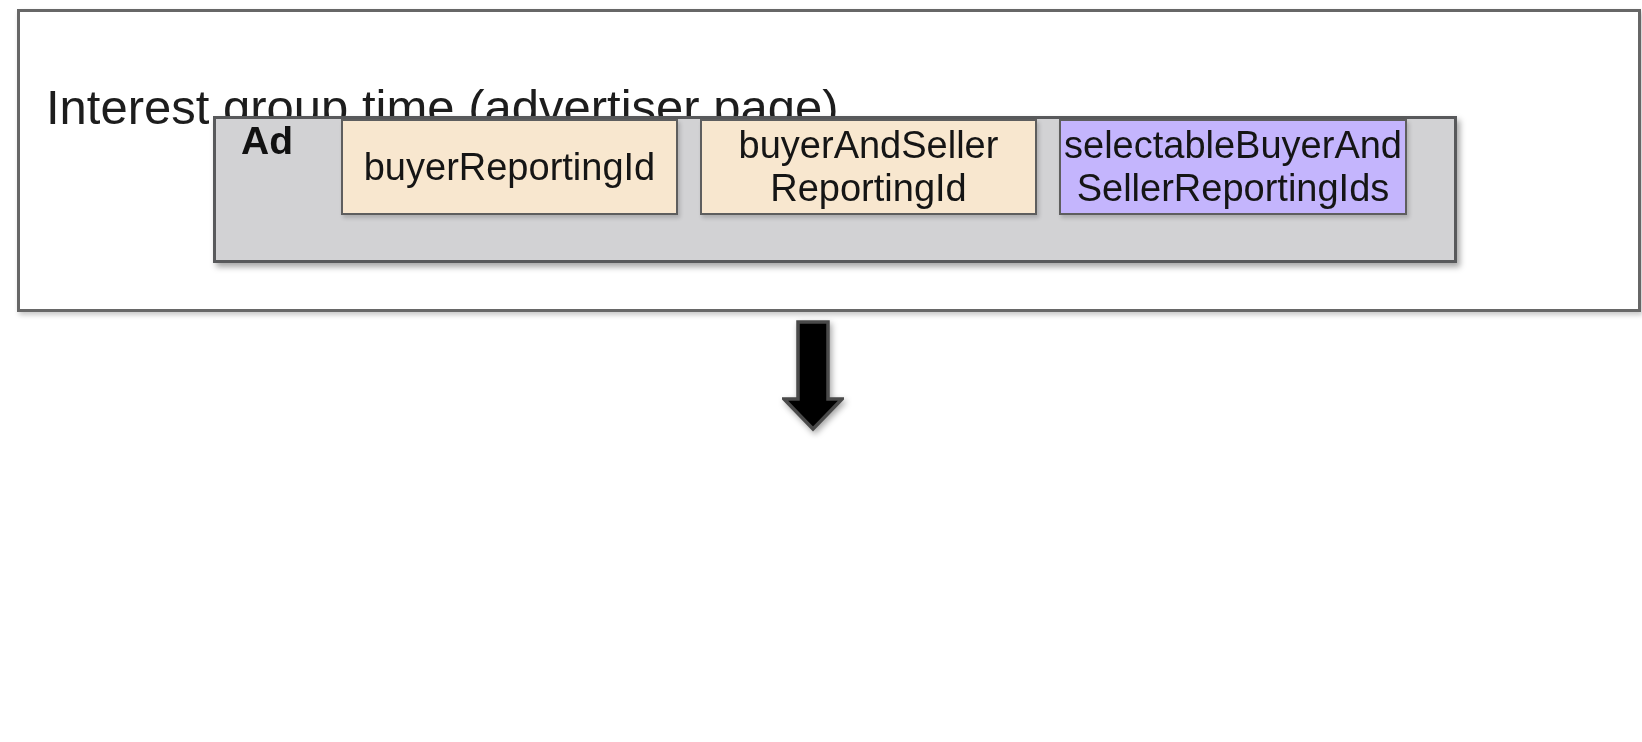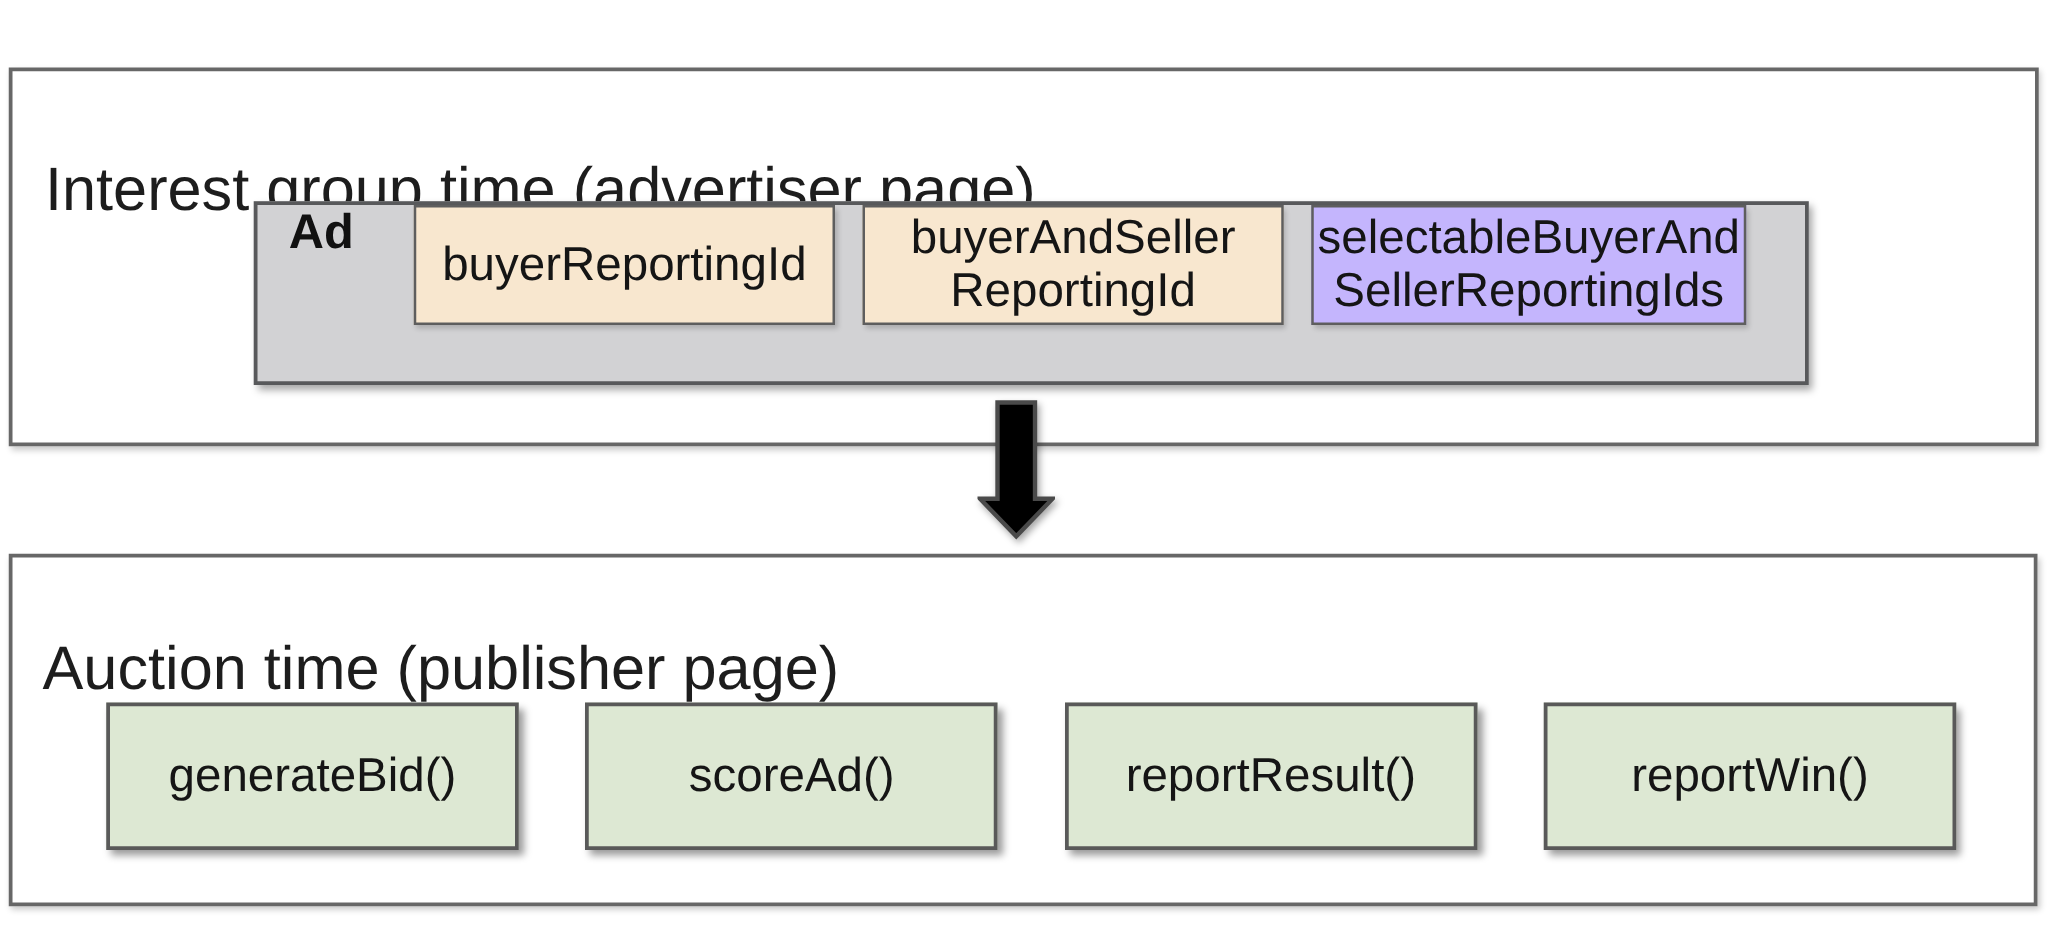--- a/index.html
+++ b/index.html
@@ -15,21 +15,21 @@
     overflow: hidden;
   }
 
   
   .panel {
     position: absolute;
     background: #ffffff;
     border: 3px solid #676767;
     box-shadow: 2px 3px 5px rgba(0,0,0,0.22);
   }
-  .panel-top    { left: 7px; top: 9px;   width: 1624px; height: 303px; margin-top: 45px; }
+  .panel-top    { left: 17px; top: 9px;   width: 1624px; height: 303px; }
   .panel-bottom { left: 7px; top: 443px; width: 1623px; height: 282px; }
 
   .panel-title {
     position: absolute;
     font-size: 49px;
     font-weight: 400;
     letter-spacing: 0px;
     color: #1d1d1d;
     white-space: nowrap;
   }
@@ -133,32 +133,14 @@
       </div>
     </div>
   </section>
 
   <div class="down-arrow">
     <svg width="62" height="112" viewBox="0 0 62 112">
       <polygon points="16,2 46,2 46,79 60,79 31,109 2,79 16,79" fill="#000000" stroke="#4a4a4a" stroke-width="3.5" stroke-linejoin="miter"></polygon>
     </svg>
   </div>
 
-  <section class="panel panel-bottom">
-    <h2 class="panel-title">Auction time (publisher page)</h2>
-
-    <div class="fn-row">
-      <div class="fn-box">
-        <span>generateBid()</span>
-      </div>
-      <div class="fn-box">
-        <span>scoreAd()</span>
-      </div>
-      <div class="fn-box">
-        <span>reportResult()</span>
-      </div>
-      <div class="fn-box">
-        <span>reportWin()</span>
-      </div>
-    </div>
-  </section>
 
 </div>
 
 </body></html>

